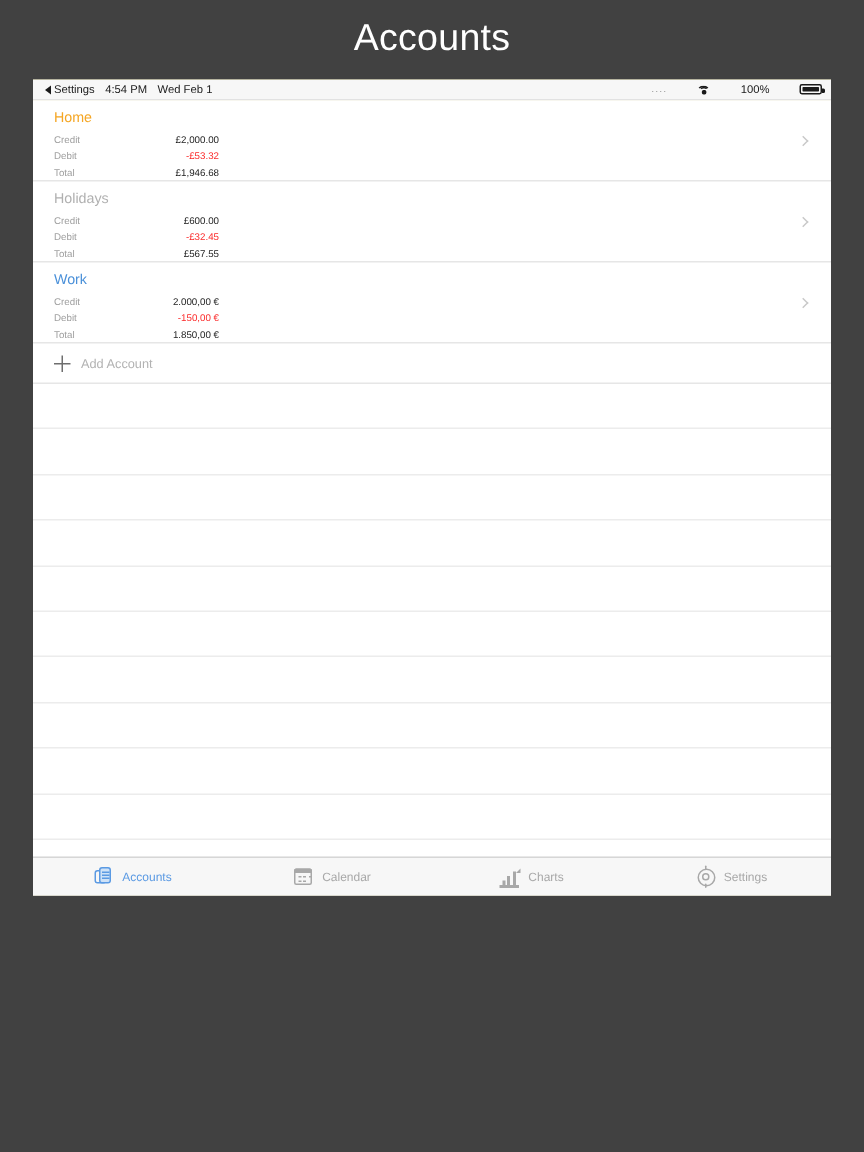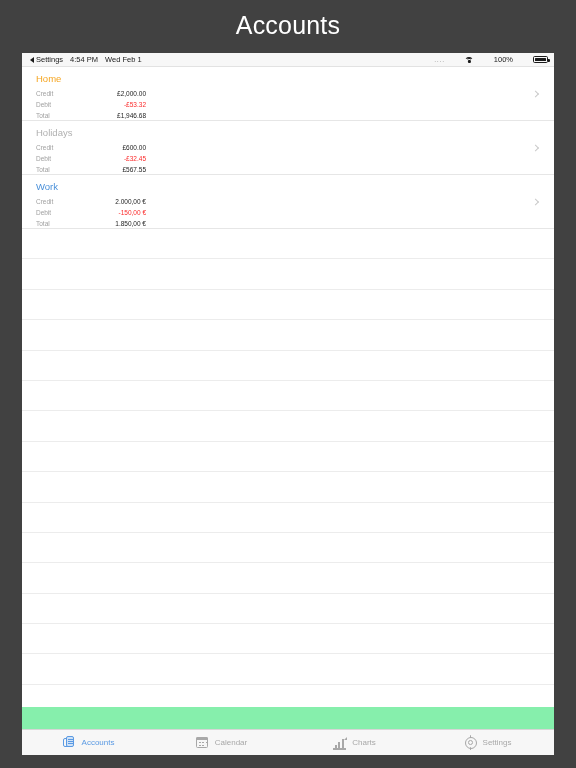--- a/index.html
+++ b/index.html
@@ -8,22 +8,22 @@
     background:#414141;
     font-family:"Liberation Sans", sans-serif;
     overflow:hidden;
   }
   #page-title {
     position:absolute; top:0; left:0; width:576px; height:50px;
     display:flex; align-items:center; justify-content:center;
     color:#ffffff; font-size:25px; font-weight:400; letter-spacing:0.2px;
   }
   #device {
-    position:absolute; left:22px; top:53px; width:532px; height:702px;
-    background:#86efac; overflow:hidden;
+    position:absolute; left:22px; top:53px; width:532px; height:544px;
+    background:#fef9c3; overflow:hidden;
   }
   
   #statusbar {
     height:14px; background:#f7f7f7;
     display:flex; align-items:center;
     padding:0 6px 0 8px;
     font-size:7.5px; color:#1a1a1a;
     border-bottom:1px solid #e2e2e2;
   }
   #statusbar .sb-left { display:flex; align-items:center; gap:7px; }
@@ -202,20 +202,24 @@
               <span class="acct-value debit">-150,00 €</span>
             </div>
             <div class="acct-line">
               <span class="acct-label">Total</span>
               <span class="acct-value">1.850,00 €</span>
             </div>
           </div>
           <span class="chev"></span>
         </div>
       </div>
+    <div class="add-row">
+      <span class="plus"></span>
+      <span class="add-label">Add Account</span>
+    </div>
     <div id="empty-container">
         <div class="empty-row"></div>
         <div class="empty-row"></div>
         <div class="empty-row"></div>
         <div class="empty-row"></div>
         <div class="empty-row"></div>
         <div class="empty-row"></div>
         <div class="empty-row"></div>
         <div class="empty-row"></div>
         <div class="empty-row"></div>

